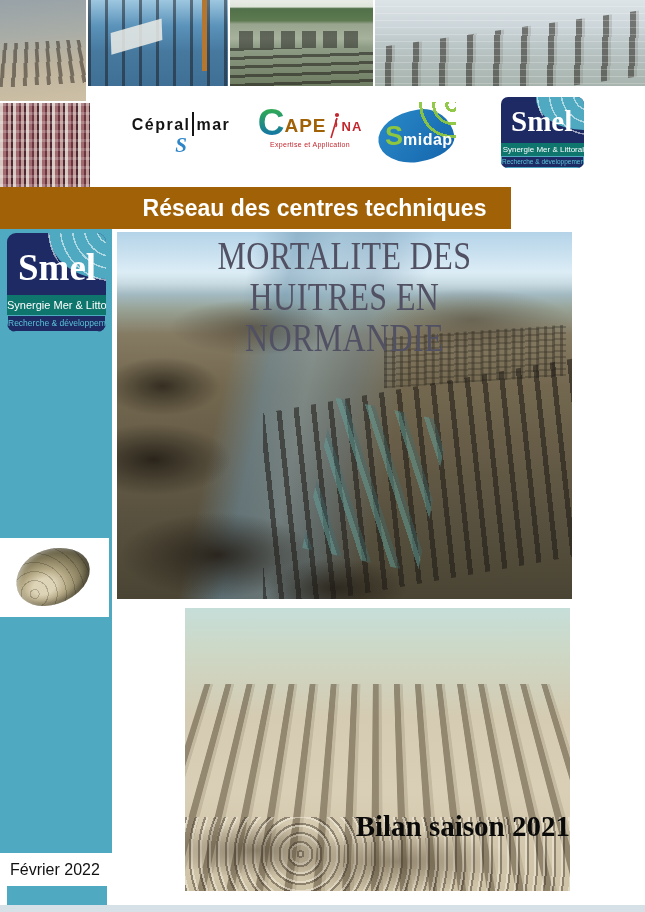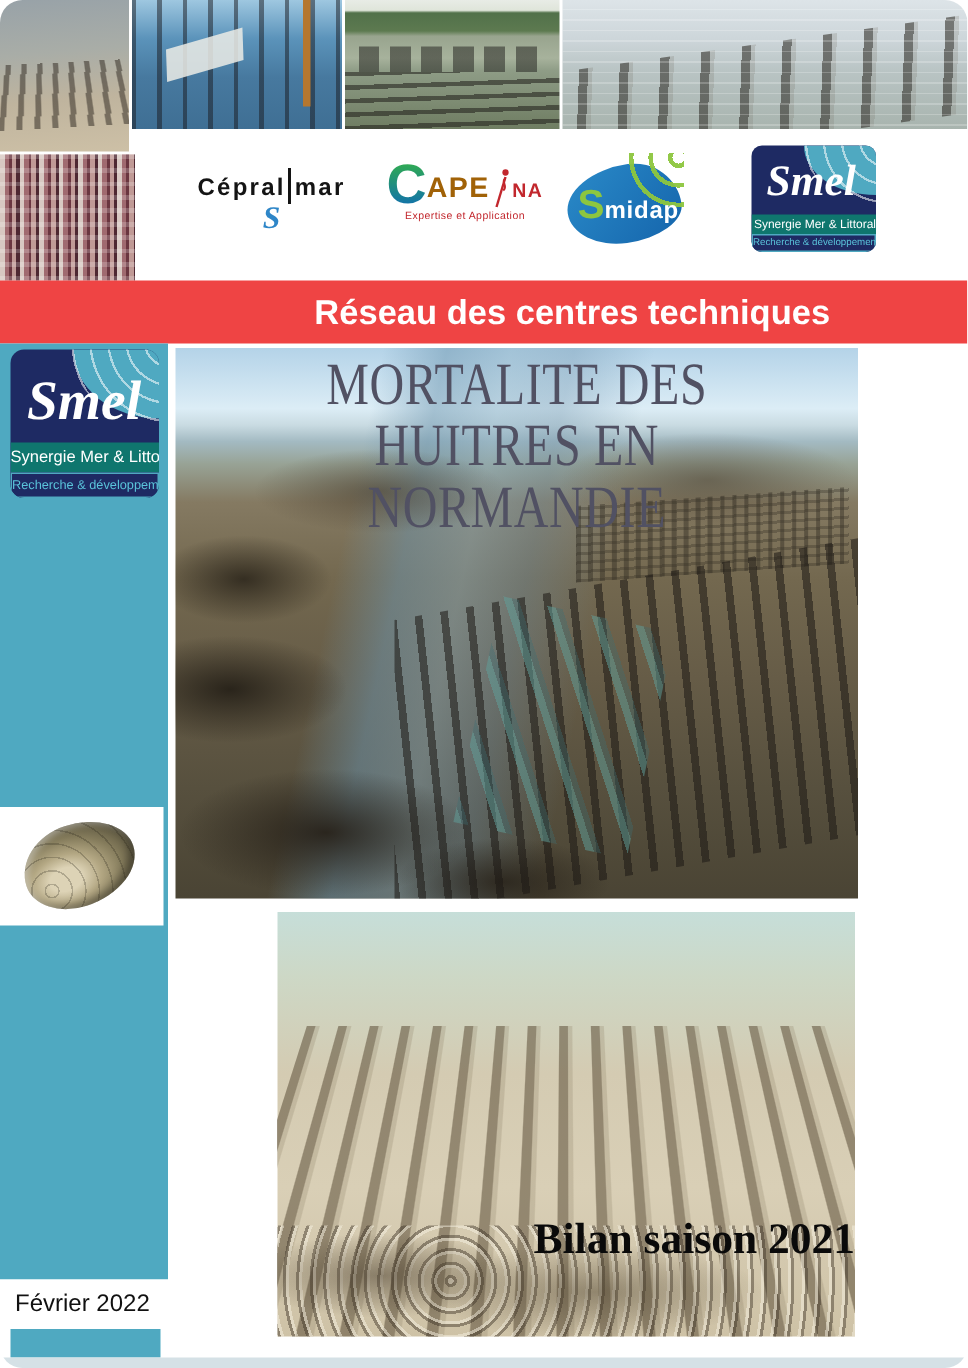--- a/index.html
+++ b/index.html
@@ -1,17 +1,17 @@
 <!DOCTYPE html>
 <html><head>
 <meta charset="utf-8">
 <style>
   html,body{margin:0;padding:0;background:#fff;}
   .page{position:relative;width:645px;height:912px;background:#ffffff;overflow:hidden;
-        font-family:"Liberation Sans", sans-serif;border-radius:15px;}
+        font-family:"Liberation Sans", sans-serif;}
 
   
   .ph{position:absolute;overflow:hidden;}
   .ph1{left:0;top:0;width:86px;height:101px;
        background:linear-gradient(175deg,#98a2a8 0%,#a9ada7 35%,#bfb49e 65%,#cdc0a6 100%);}
   .ph1-rows{position:absolute;left:-12%;top:26%;width:124%;height:58%;
        background:repeating-linear-gradient(93deg, rgba(55,48,40,.55) 0 4px, transparent 4px 12px);
        transform:perspective(200px) rotateX(32deg) rotate(-4deg);transform-origin:50% 100%;}
   .ph2{left:88px;top:0;width:140px;height:86px;
        background:linear-gradient(180deg,#9ec7e0 0%,#5b93ba 30%,#47799f 60%,#3f6f94 100%);}
@@ -67,33 +67,33 @@
   .smidap-rest{color:#ffffff;font-size:16px;letter-spacing:.5px;}
 
   .smel{position:absolute;background:#1e2a63;overflow:hidden;color:#fff;}
   .smel::before{content:"";position:absolute;top:0;right:0;width:58%;height:46%;
         background:#4fa9c1;border-radius:0 0 0 100%;}
   .smel::after{content:"";position:absolute;top:-6%;right:-8%;width:70%;height:60%;
         background:repeating-radial-gradient(circle at 100% 0, transparent 0 5px, rgba(255,255,255,.55) 5px 6.5px, transparent 6.5px 12px);
         border-radius:0 0 0 100%;}
   .smel-header{left:501px;top:97px;width:83px;height:71px;border-radius:7px;}
   .smel-side{left:7px;top:233px;width:99px;height:99px;border-radius:9px;}
-  .smel-name{position:absolute;z-index:2;font-family:"Liberation Serif",serif;font-style:italic;font-weight:700;}
+  .smel-name{position:absolute;z-index:2;font-family:"Liberation Serif",serif;font-weight:700;}
   .smel-header .smel-name{left:10px;top:8px;font-size:29px;}
   .smel-side .smel-name{left:11px;top:13px;font-size:37px;}
   .smel-tag{position:absolute;left:0;right:0;z-index:3;background:#0f766e;color:#fff;text-align:right;white-space:nowrap;}
   .smel-header .smel-tag{bottom:12px;height:13px;font-size:8px;line-height:13px;}
   .smel-side .smel-tag{bottom:17px;height:20px;font-size:11px;line-height:20px;}
   .smel-sub{position:absolute;left:0;right:0;bottom:0;z-index:3;background:#1e2a63;color:#5ac4da;text-align:center;
         box-sizing:border-box;border:1px solid #4fa9c1;white-space:nowrap;}
   .smel-header .smel-sub{height:12px;font-size:6.5px;line-height:10px;}
   .smel-side .smel-sub{height:17px;font-size:8.5px;line-height:15px;}
 
   
-  .banner{position:absolute;left:0;top:187px;width:645px;height:42px;background:#ef4444;
+  .banner{position:absolute;left:0;top:187px;width:511px;height:42px;background:#a16207;
         color:#fff;font-weight:700;font-size:23px;line-height:42px;text-align:center;
         padding-left:118px;box-sizing:border-box;white-space:nowrap;}
 
   
   .sidebar{position:absolute;left:0;top:229px;width:112px;height:624px;background:#4fa9c1;}
   .oyster-box{position:absolute;left:0;top:538px;width:109px;height:79px;background:#ffffff;}
   .oyster{position:absolute;left:15px;top:11px;width:76px;height:55px;
         border-radius:48% 52% 55% 45% / 55% 48% 52% 45%;transform:rotate(-18deg);
         background:radial-gradient(ellipse at 35% 62%, #ddd3b6 0 16%, #b3a783 34%, #857c5c 55%, #5d5740 76%, #443f2d 100%);
         box-shadow:inset 2px 2px 4px rgba(255,255,255,.4), inset -3px -3px 6px rgba(0,0,0,.35);}

